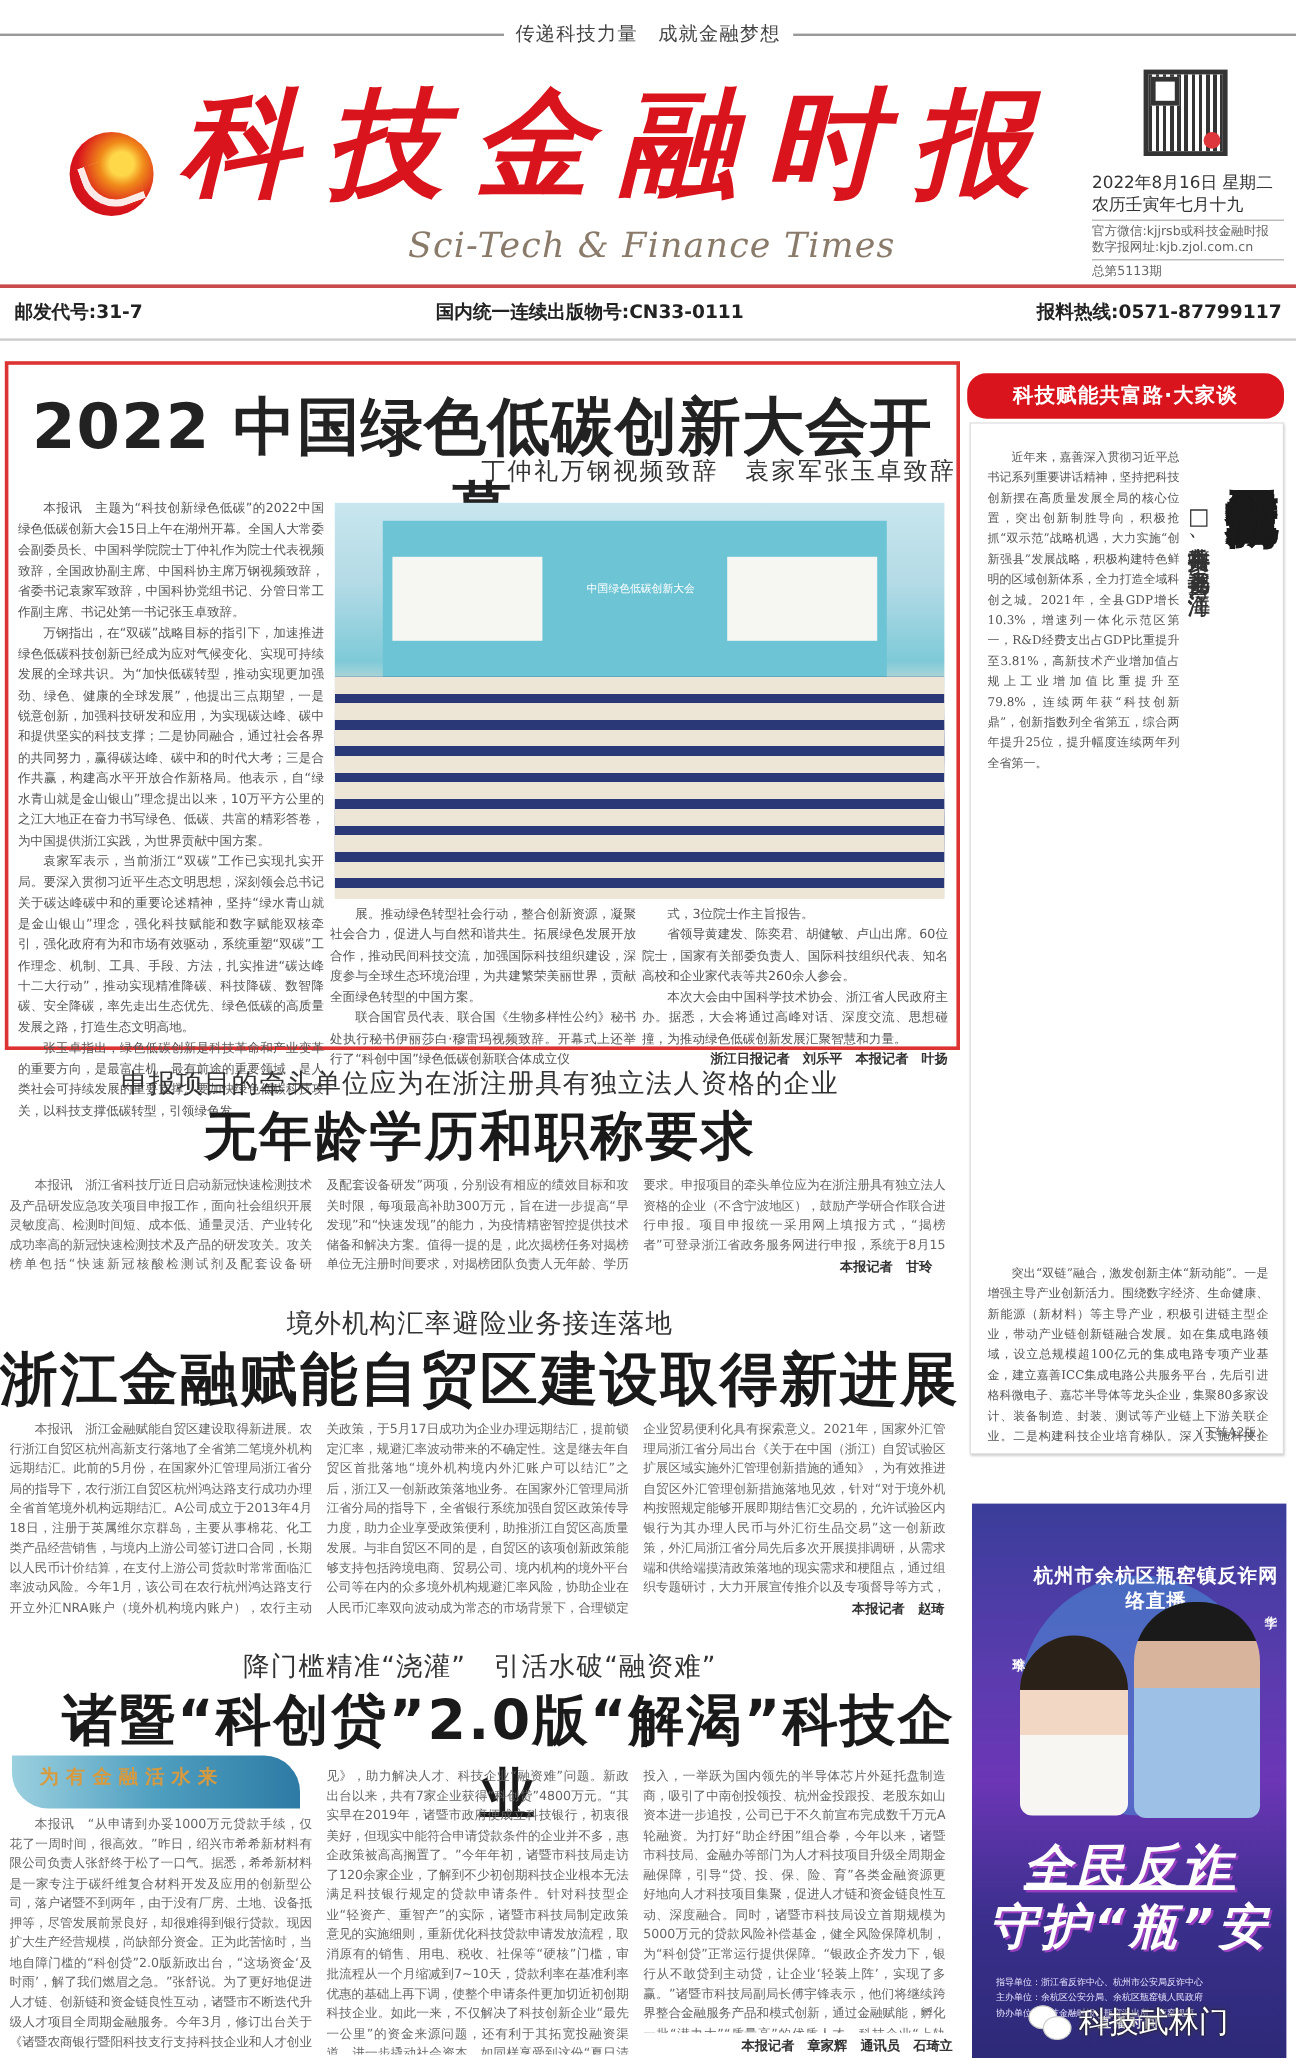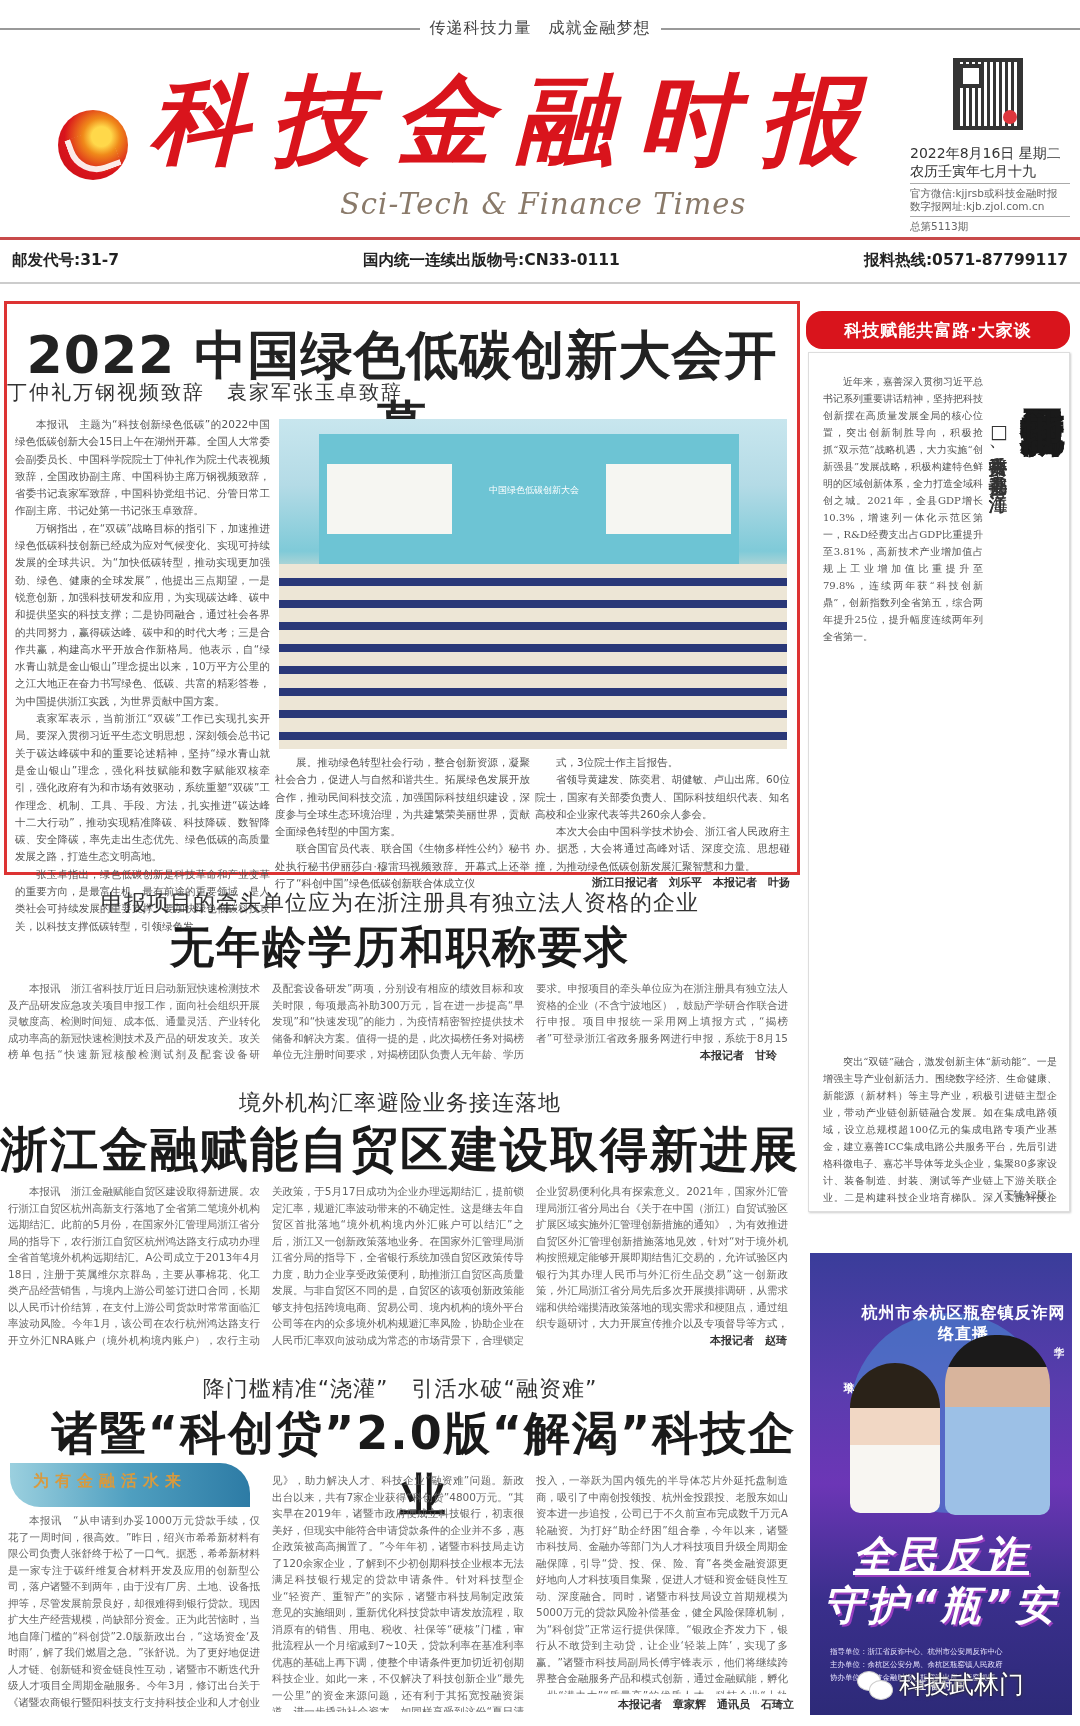--- a/index.html
+++ b/index.html
@@ -21,21 +21,21 @@
   .date-block{left:910px;top:144px;width:160px;}
   .date-line{font-size:14px;color:#333;line-height:18px;white-space:nowrap;}
   .sep{height:1px;background:#aaa;margin:3px 0;}
   .small-line{font-size:10.5px;color:#666;line-height:13px;white-space:nowrap;}
   .red-rule{left:0;right:0;top:237px;height:3px;background:#c84a4a;}
   .info-bar{top:250px;left:12px;right:12px;height:24px;display:flex;justify-content:space-between;font-size:15.5px;font-weight:bold;color:#222;}
   .grey-rule{left:0;right:0;top:282px;height:2px;background:#ccc;}
   
   .lead-box{left:4px;top:301px;width:796px;height:574px;border:3px solid #d33;}
   .lead-headline{left:0;top:17px;width:790px;text-align:center;font-size:52px;font-weight:bold;letter-spacing:1px;color:#222;}
-  .lead-sub{left:0;top:75px;width:790px;text-align:left;font-size:20px;color:#333;letter-spacing:2px;}
+  .lead-sub{left:0;top:75px;width:790px;text-align:right;font-size:20px;color:#333;letter-spacing:2px;}
   .col-text{font-size:10.5px;line-height:17.3px;color:#555;text-align:justify;text-indent:2em;}
   .photo{left:272px;top:115px;width:508px;height:330px;background:linear-gradient(#c8e6ee 0,#b4dbe6 20%,#7fcad8 40%,#e7e2d4 50%,#2b3a77 62%,#e6e1d5 70%,#2f3e7a 80%,#e8e3d6 100%);overflow:hidden;}
   .photo .stage{position:absolute;left:40px;top:15px;width:420px;height:140px;background:#6dc4d4;}
   .photo .screen{position:absolute;top:30px;width:125px;height:70px;background:#f6f6f2;}
   .photo .banner-text{position:absolute;left:165px;top:50px;width:100px;font-size:9px;color:#fff;text-align:center;}
   .photo .rows{position:absolute;left:0;right:0;top:145px;bottom:0;background:repeating-linear-gradient(180deg,#ede6d6 0 14px,#2a3878 14px 22px);}
   .byline{font-size:11px;font-weight:bold;color:#333;}
   
   .side-banner{left:806px;top:311px;width:264px;height:38px;border-radius:16px;background:#d9141c;color:#fff;font-size:17px;font-weight:bold;text-align:center;line-height:38px;letter-spacing:1px;}
   .side-box{left:808px;top:352px;width:262px;height:860px;border:1px solid #ddd;box-shadow:1px 1px 2px #ccc;}

